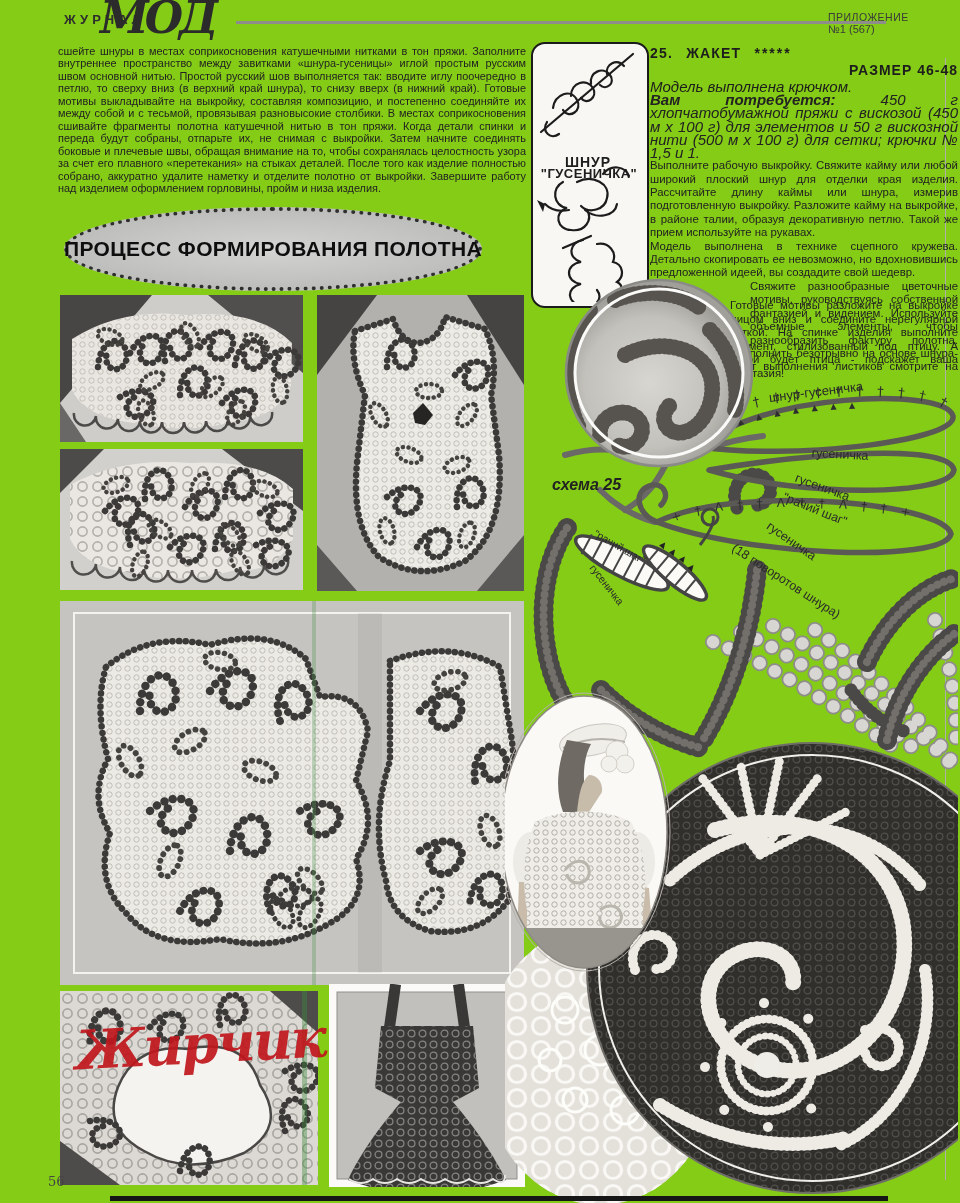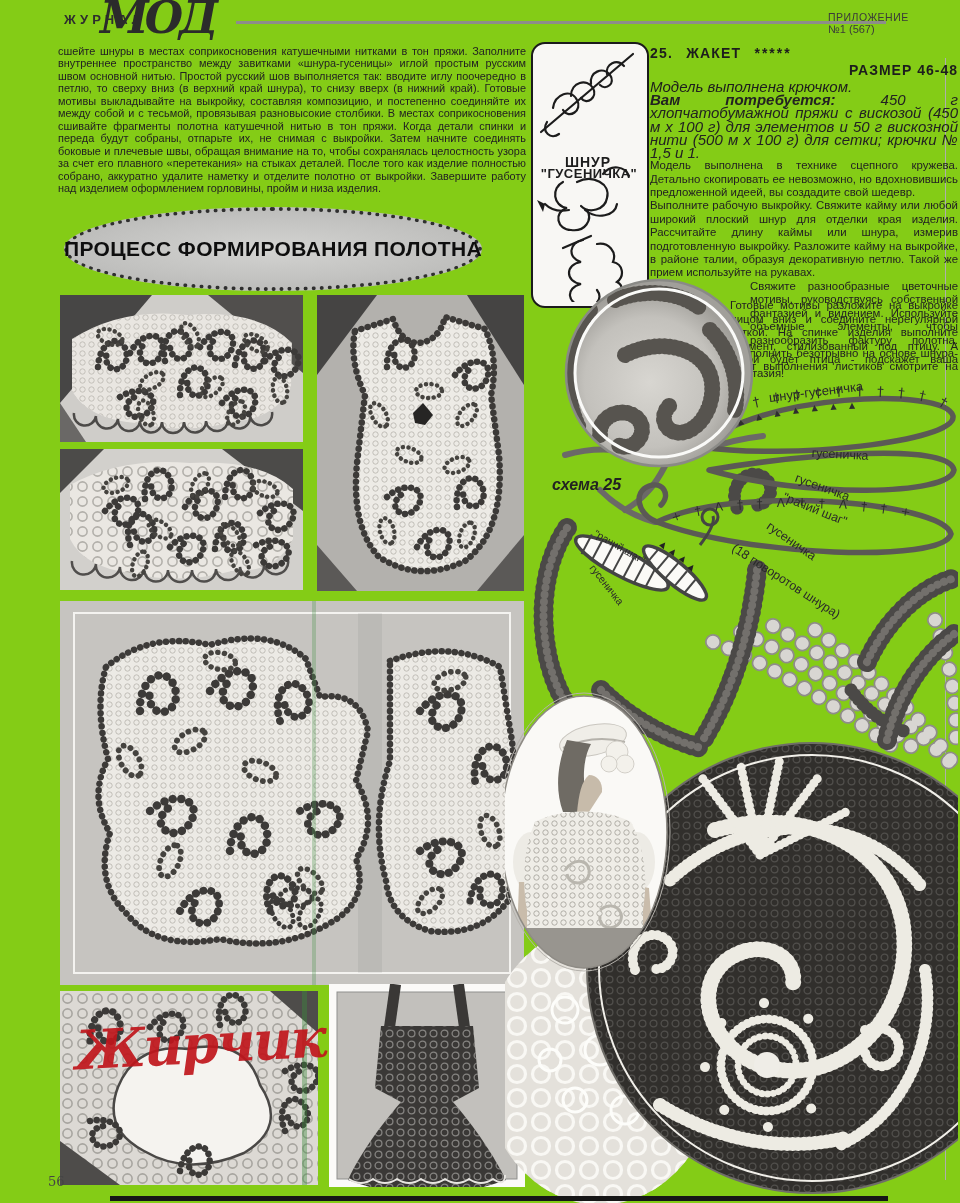--- a/index.html
+++ b/index.html
@@ -283,22 +283,22 @@
       <span>25.</span>
       <span style="margin-left:8px;">ЖАКЕТ</span>
       <span style="margin-left:8px;letter-spacing:2px;">*****</span>
     </div>
     <div class="art-size">РАЗМЕР 46-48</div>
     <div class="art-it">Модель выполнена крючком.</div>
     <div class="art-it jtext">
       <b>Вам потребуется:</b>
       <span>450 г хлопчатобумажной пряжи с вискозой (450 м х 100 г) для элементов и 50 г вискозной нити (500 м х 100 г) для сетки; крючки № 1,5 и 1.</span>
     </div>
+    <div class="art-p jtext">Выполните рабочую выкройку. Свяжите кайму или любой широкий плоский шнур для отделки края изделия. Рассчитайте длину каймы или шнура, измерив подготовленную выкройку. Разложите кайму на выкройке, в районе талии, образуя декоративную петлю. Такой же прием используйте на рукавах.</div>
     <div class="art-p jtext">Модель выполнена в технике сцепного кружева. Детально скопировать ее невозможно, но вдохновившись предложенной идеей, вы создадите свой шедевр.</div>
-    <div class="art-p jtext">Выполните рабочую выкройку. Свяжите кайму или любой широкий плоский шнур для отделки края изделия. Рассчитайте длину каймы или шнура, измерив подготовленную выкройку. Разложите кайму на выкройке, в районе талии, образуя декоративную петлю. Такой же прием используйте на рукавах.</div>
     <div class="art-p jtext">
       <span class="p3-spacer"></span>
       <span>Свяжите разнообразные цветочные мотивы, руководствуясь собственной фантазией и видением. Используйте объемные элементы, чтобы разнообразить фактуру полотна. Листики можно выполнить безотрывно на основе шнура-гусенички. Вариант выполнения листиков смотрите на схеме 25.</span>
     </div>
   </div>
   <div class="abs final-p jtext">Готовые мотивы разложите на выкройке лицом вниз и соедините нерегулярной сеткой. На спинке изделия выполните элемент, стилизованный под птицу. А какой будет птица - подскажет ваша фантазия!</div>
 
   <svg class="abs" style="left:505px;top:270px" width="453" height="933" viewBox="0 0 453 933">
     <defs>
       <clipPath id="c1clip">

